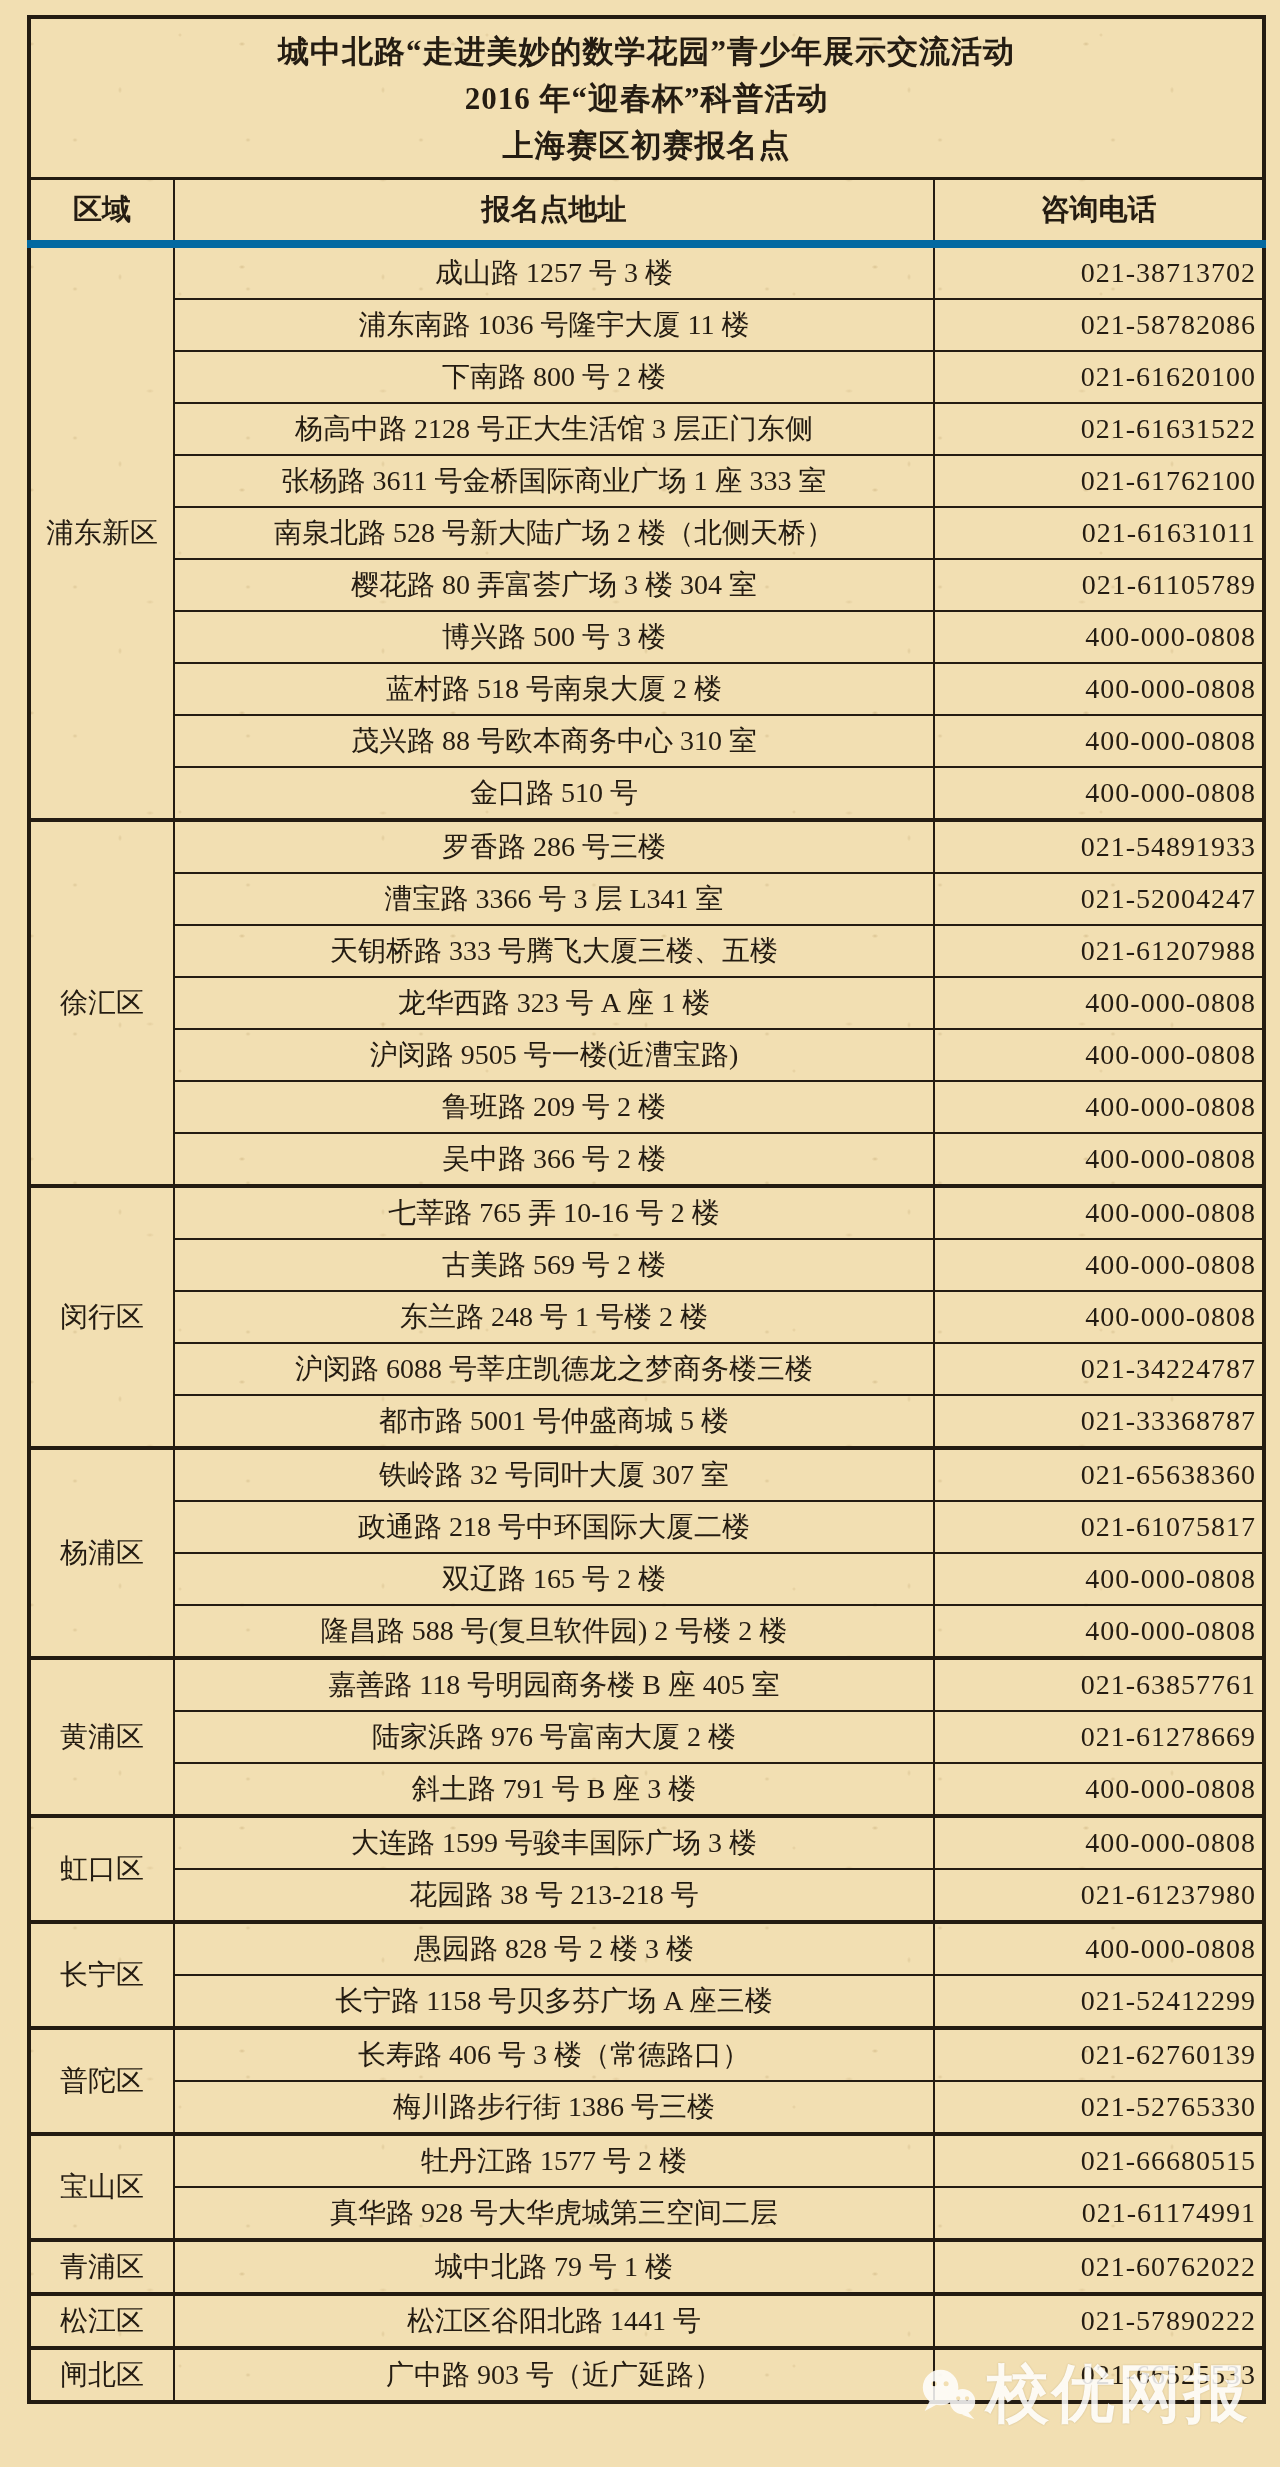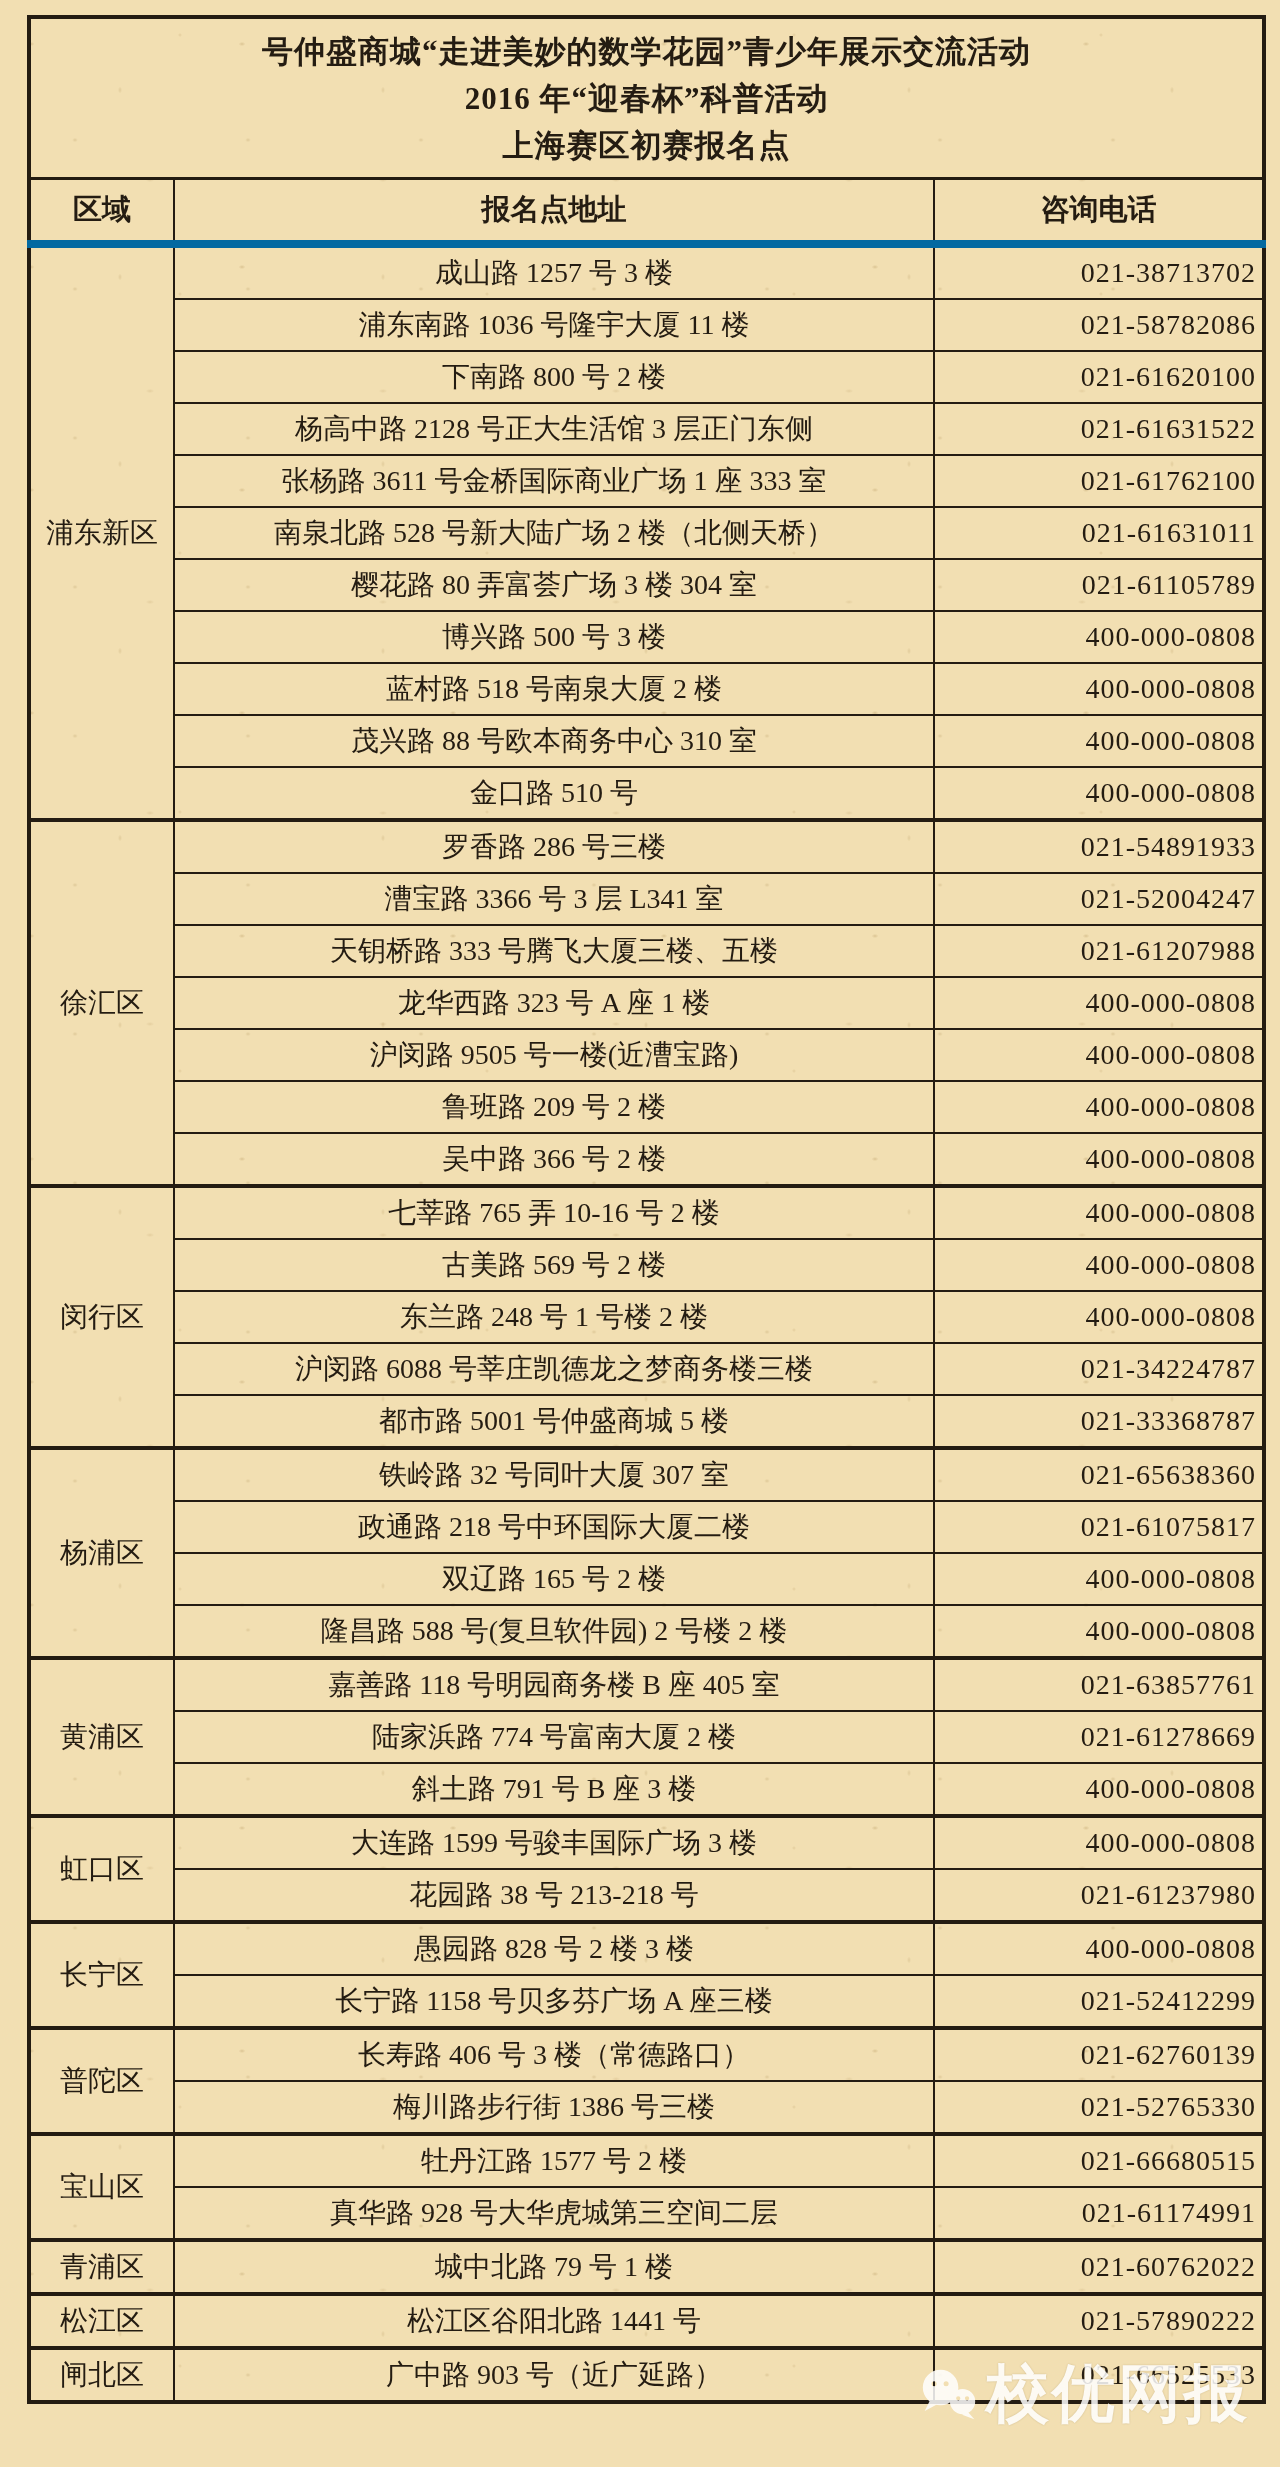--- a/index.html
+++ b/index.html
@@ -96,21 +96,21 @@
 
 <table class="reg-table">
   <colgroup>
     <col style="width:145px">
     <col style="width:760px">
     <col style="width:330px">
   </colgroup>
   <thead>
     <tr class="title-row">
       <td colspan="3">
-        <div class="title-line">号仲盛商城“走进美妙的数学花园”青少年展示交流活动</div>
+        <div class="title-line">城中北路“走进美妙的数学花园”青少年展示交流活动</div>
         <div class="title-line">2016 年“迎春杯”科普活动</div>
         <div class="title-line">上海赛区初赛报名点</div>
       </td>
     </tr>
     <tr class="header-row">
       <td>区域</td>
       <td>报名点地址</td>
       <td>咨询电话</td>
     </tr>
   </thead>
@@ -226,21 +226,21 @@
       <tr>
         <td class="address-cell">隆昌路 588 号(复旦软件园) 2 号楼 2 楼</td>
         <td class="phone-cell">400-000-0808</td>
       </tr>
       <tr class="group-start">
         <td class="region-cell" rowspan="3">黄浦区</td>
         <td class="address-cell">嘉善路 118 号明园商务楼 B 座 405 室</td>
         <td class="phone-cell">021-63857761</td>
       </tr>
       <tr>
-        <td class="address-cell">陆家浜路 774 号富南大厦 2 楼</td>
+        <td class="address-cell">陆家浜路 976 号富南大厦 2 楼</td>
         <td class="phone-cell">021-61278669</td>
       </tr>
       <tr>
         <td class="address-cell">斜土路 791 号 B 座 3 楼</td>
         <td class="phone-cell">400-000-0808</td>
       </tr>
       <tr class="group-start">
         <td class="region-cell" rowspan="2">虹口区</td>
         <td class="address-cell">大连路 1599 号骏丰国际广场 3 楼</td>
         <td class="phone-cell">400-000-0808</td>

